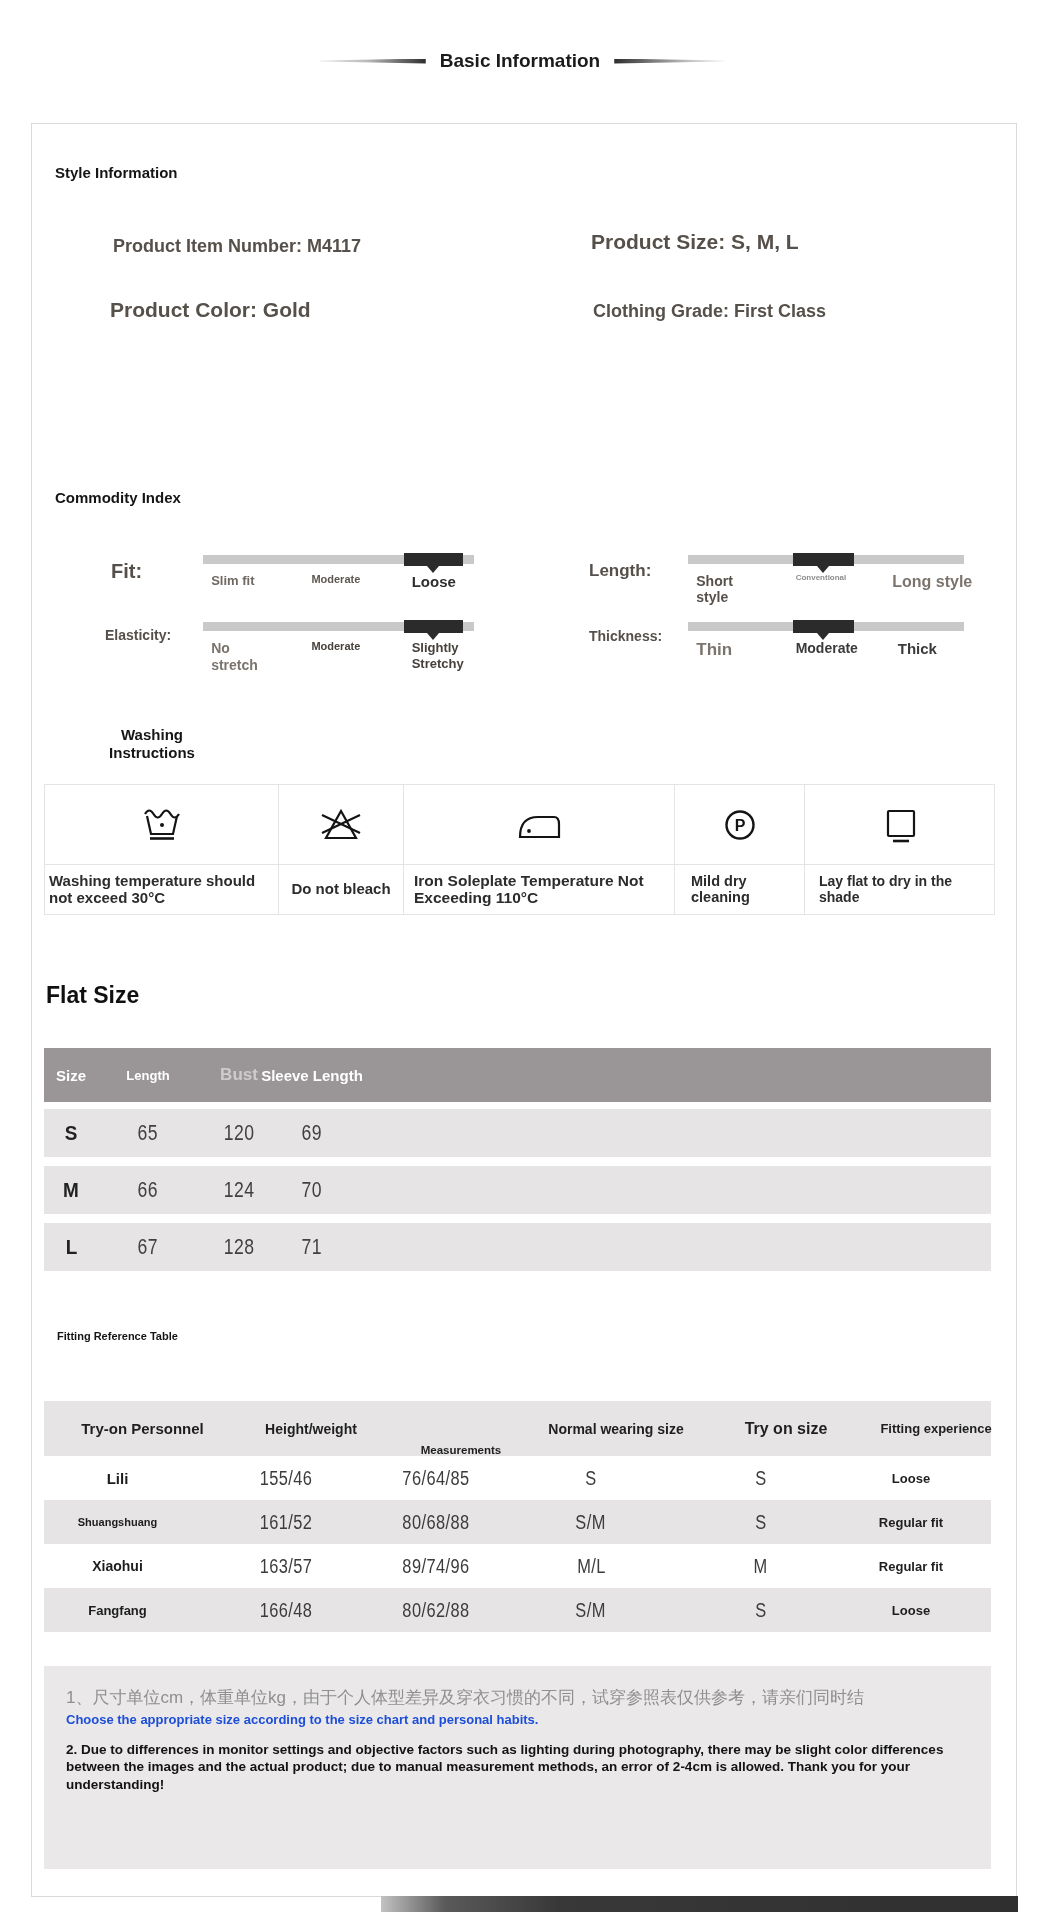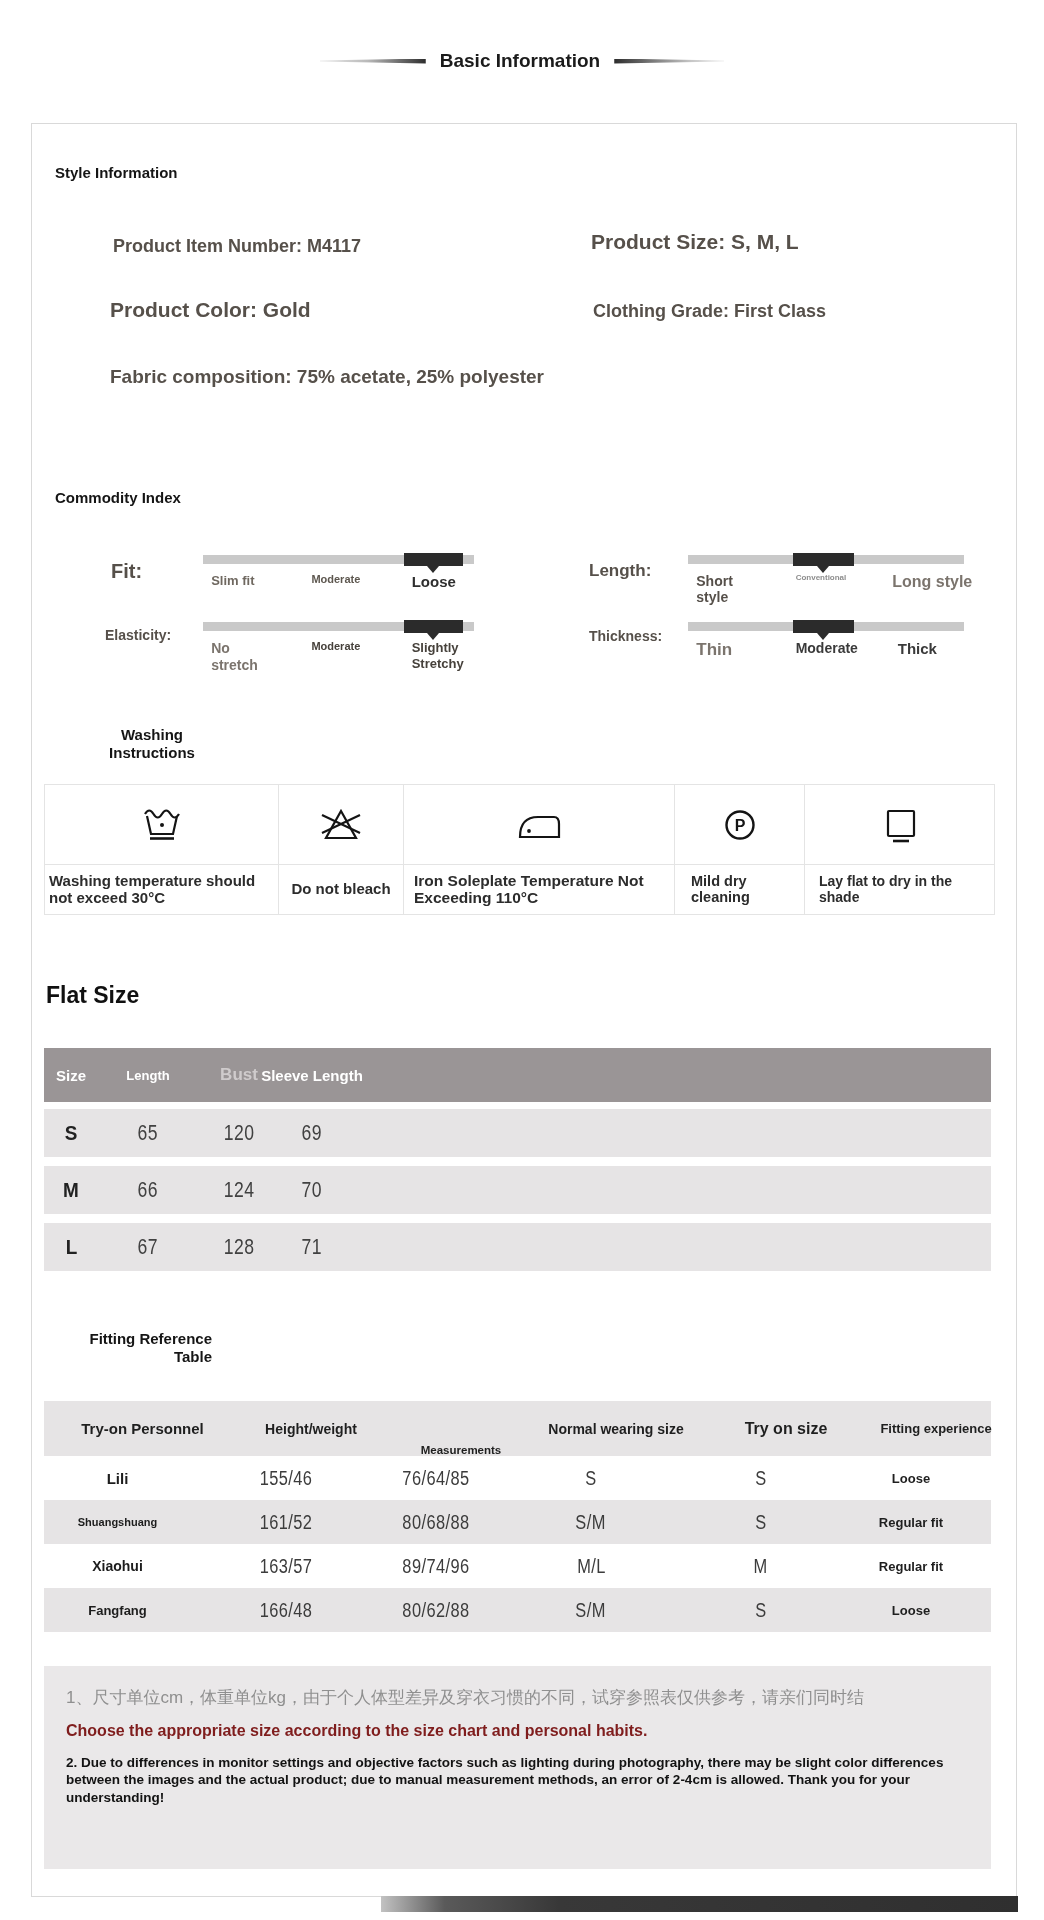--- a/index.html
+++ b/index.html
@@ -79,22 +79,22 @@
   .fs-head .h1{font-size:15px;}
   .fs-head .h2{font-size:13px;}
   .fs-head .h3{font-size:17px;color:#cfcbcc;}
   .fs-head .h4{font-size:15px;}
   .fs-row{position:absolute;left:12px;width:947px;height:48px;background:#e6e4e5;}
   .fs-row span{justify-self:center;}
   .clet{font-size:21px;font-weight:600;color:#222;transform:scaleX(.9);}
   .cnum{font-size:22px;font-weight:400;color:#414141;transform:scaleX(.8);letter-spacing:0.5px;}
 
   
-  .fit-title{position:absolute;left:25px;top:1206px;width:155px;text-align:right;
-    font-size:15px;font-weight:bold;color:#151515;line-height:1.18;}
+  .fit-title{position:absolute;left:25px;top:1206px;width:155px;text-align:left;
+    font-size:11px;font-weight:bold;color:#151515;line-height:1.18;}
   .fit-table{position:absolute;left:12px;top:1277px;width:947px;}
   .fit-grid{display:grid;grid-template-columns:147px 190px 110px 200px 140px 160px;align-items:center;}
   .fit-head{height:55px;background:#e6e4e5;padding-left:25px;}
   .fit-head span{justify-self:center;color:#1f1f1f;font-weight:bold;white-space:nowrap;}
   .fit-head .h1{font-size:15px;}
   .fit-head .h2{font-size:14px;}
   .fit-head .h3{font-size:11.5px;margin-top:42px;}
   .fit-head .h4{font-size:14px;}
   .fit-head .h5{font-size:16px;}
   .fit-head .h6{font-size:13px;}
@@ -103,21 +103,21 @@
   .fit-row span{justify-self:center;}
   .pname{font-weight:bold;color:#1d1d1d;}
   .pn15{font-size:15px;} .pn11{font-size:11px;} .pn14{font-size:14px;} .pn13{font-size:13px;}
   .fnum{font-size:20px;font-weight:400;color:#3c3c3c;transform:scaleX(.82);letter-spacing:0.5px;}
   .fexp{font-size:13px;font-weight:bold;color:#1f1f1f;}
 
   
   .notes{position:absolute;left:12px;top:1542px;width:947px;height:203px;background:#eae8e9;
     padding:20px 22px;box-sizing:border-box;}
   .note-cn{font-size:17px;color:#8f8f8f;white-space:nowrap;overflow:hidden;}
-  .note-en1{margin-top:13px;font-size:16px;font-weight:bold;color:#7f1d1d;}
+  .note-en1{margin-top:3px;font-size:13px;font-weight:bold;color:#1d4ed8;}
   .note-en2{margin-top:14px;font-size:13.5px;font-weight:bold;color:#131313;line-height:1.28;}
   .note-en3{margin-top:6px;font-size:13.5px;font-weight:bold;color:#131313;line-height:1.28;}
 
   
   .bottom-bar{position:absolute;left:381px;top:1896px;width:637px;height:16px;
     background:linear-gradient(90deg,#c2c2c2 0,#5a5a5a 10%,#383838 28%,#2f2f2f 100%);}
 </style>
 </head>
 <body>
 
@@ -127,21 +127,20 @@
   <div class="line-right"></div>
 </div>
 
 <div class="card">
 
   <div class="sec-label" style="left:23px;top:40px;">Style Information</div>
   <div class="sinfo f17" style="left:81px;top:112px;">Product Item Number: M4117</div>
   <div class="sinfo f21" style="left:559px;top:106px;">Product Size: S, M, L</div>
   <div class="sinfo f21" style="left:78px;top:174px;">Product Color: Gold</div>
   <div class="sinfo f17" style="left:561px;top:177px;">Clothing Grade: First Class</div>
-  <div class="sinfo f19" style="left:78px;top:242px;">Fabric composition: 75% acetate, 25% polyester</div>
 
   <div class="sec-label" style="left:23px;top:365px;">Commodity Index</div>
 
   <div class="sl-label" style="left:79px;top:436px;font-size:20px;">Fit:</div>
   <div class="slider s-fit" style="left:171px;top:431px;width:271px;">
     <div class="track">
       <div class="seg pos-right">
           <div class="tri"></div>
         </div>
     </div>

